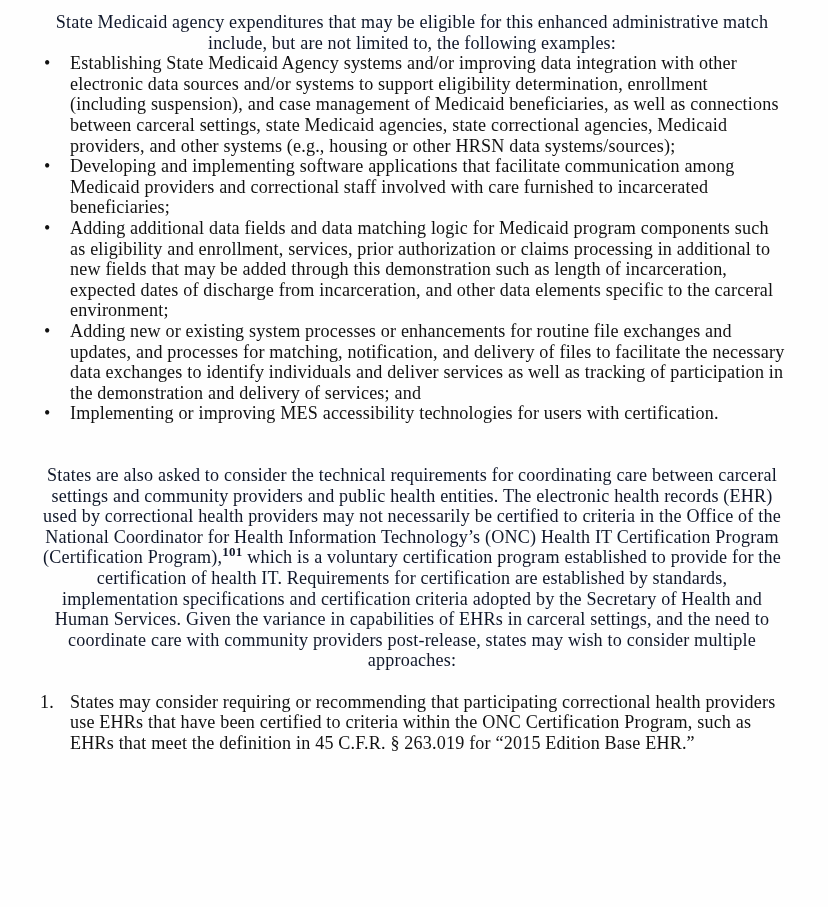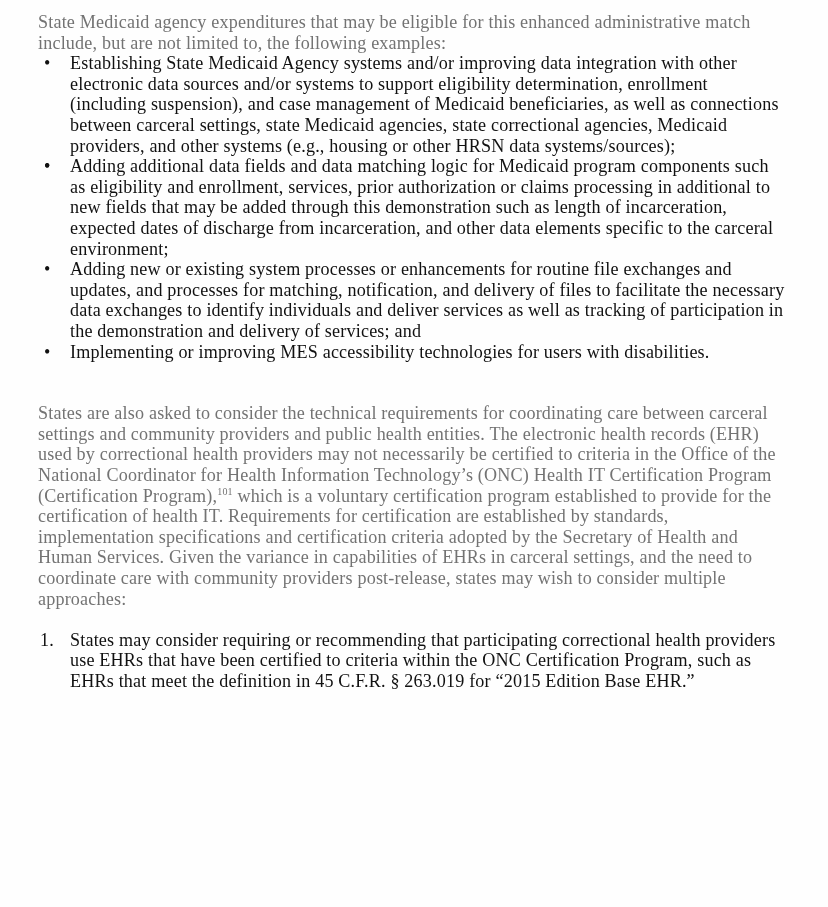--- a/index.html
+++ b/index.html
@@ -22,23 +22,23 @@
   }
   .content {
     position: absolute;
     left: 38px;
     top: 12px;
     width: 748px;
   }
   .para {
     font-size: 18.1px;
     line-height: 20.6px;
-    text-align: left;
+    text-align: center;
     margin: 0;
-    color: #737373;
+    color: #0f172a;
     letter-spacing: 0.01em;
   }
   .spacer-line {
     height: 20.6px;
   }
   .list {
     list-style: none;
     margin: 0;
     padding: 0;
   }
@@ -64,53 +64,55 @@
     left: 2px;
     top: 0;
     font-size: 18.1px;
     line-height: 20.6px;
     color: #111111;
   }
   .ol-list .list-item {
     padding-left: 32px;
   }
   sup.footnote-ref {
-    font-size: 10px;
+    font-size: 13px;
     vertical-align: super;
     line-height: 0;
     letter-spacing: 0.02em;
+    font-weight: bold;
   }
 </style>
 </head>
 <body>
 
 <div class="page">
   <div class="content">
 
     <p class="para">State Medicaid agency expenditures that may be eligible for this enhanced administrative match include, but are not limited to, the following examples:</p>
 
     <ul class="list">
       <li class="list-item">
         <span class="bullet-marker">•</span>
         <span>Establishing State Medicaid Agency systems and/or improving data integration with other electronic data sources and/or systems to support eligibility determination, enrollment (including suspension), and case management of Medicaid beneficiaries, as well as connections between carceral settings, state Medicaid agencies, state correctional agencies, Medicaid providers, and other systems (e.g., housing or other HRSN data systems/sources);</span>
       </li>
       <li class="list-item">
         <span class="bullet-marker">•</span>
+        <span>Developing and implementing software applications that facilitate communication among Medicaid providers and correctional staff involved with care furnished to incarcerated beneficiaries;</span>
       </li>
       <li class="list-item">
         <span class="bullet-marker">•</span>
         <span>Adding additional data fields and data matching logic for Medicaid program components such as eligibility and enrollment, services, prior authorization or claims processing in additional to new fields that may be added through this demonstration such as length of incarceration, expected dates of discharge from incarceration, and other data elements specific to the carceral environment;</span>
       </li>
       <li class="list-item">
         <span class="bullet-marker">•</span>
         <span>Adding new or existing system processes or enhancements for routine file exchanges and updates, and processes for matching, notification, and delivery of files to facilitate the necessary data exchanges to identify individuals and deliver services as well as tracking of participation in the demonstration and delivery of services; and</span>
       </li>
       <li class="list-item">
         <span class="bullet-marker">•</span>
-        <span>Implementing or improving MES accessibility technologies for users with disabilities.</span>
+        <span>Implementing or improving MES accessibility technologies for users with certification.</span>
       </li>
     </ul>
 
     <div class="spacer-line"></div>
 
 
     <div class="spacer-line"></div>
 
     <p class="para"><span>States are also asked to consider the technical requirements for coordinating care between carceral settings and community providers and public health entities.  The electronic health records (EHR) used by correctional health providers may not necessarily be certified to criteria in the Office of the National Coordinator for Health Information Technology’s (ONC) Health IT Certification Program (Certification Program),</span><sup class="footnote-ref">101</sup><span> which is a voluntary certification program established to provide for the certification of health IT.  Requirements for certification are established by standards, implementation specifications and certification criteria adopted by the Secretary of Health and Human Services.  Given the variance in capabilities of EHRs in carceral settings, and the need to coordinate care with community providers post-release, states may wish to consider multiple approaches:</span></p>
 

